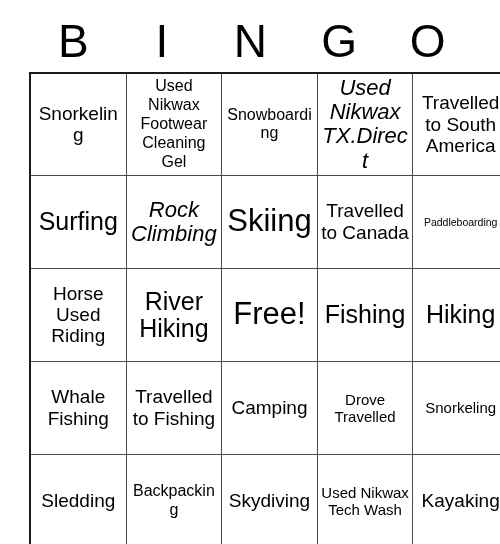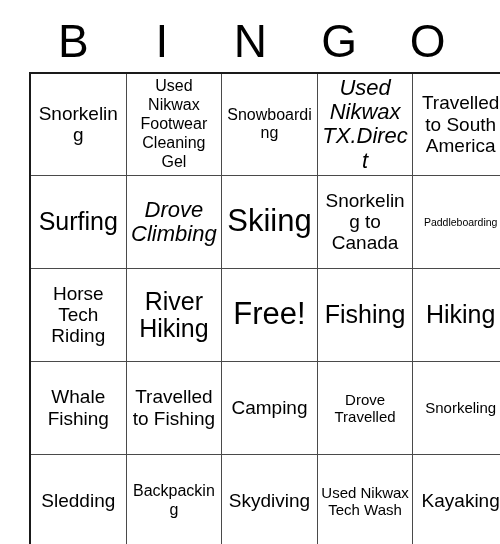--- a/index.html
+++ b/index.html
@@ -89,28 +89,28 @@
       <tr>
         <td class="t-md">Snorkeling</td>
         <td class="t-xs">Used Nikwax Footwear Cleaning Gel</td>
         <td class="t-xs">Snowboarding</td>
         <td class="t-lg">Used Nikwax TX.Direct</td>
         <td class="t-md">Travelled to South America</td>
       </tr>
 
       <tr>
         <td class="t-xl">Surfing</td>
-        <td class="t-lg">Drove Climbing</td>
+        <td class="t-lg">Rock Climbing</td>
         <td class="t-xxl">Skiing</td>
-        <td class="t-md">Snorkeling to Canada</td>
+        <td class="t-md">Travelled to Canada</td>
         <td class="t-xxs">Paddleboarding</td>
       </tr>
 
       <tr>
-        <td class="t-md">Horse Tech Riding</td>
+        <td class="t-md">Horse Used Riding</td>
         <td class="t-xl">River Hiking</td>
         <td class="t-xxl">Free!</td>
         <td class="t-xl">Fishing</td>
         <td class="t-xl">Hiking</td>
       </tr>
 
       <tr>
         <td class="t-md">Whale Fishing</td>
         <td class="t-md">Travelled to Fishing</td>
         <td class="t-md">Camping</td>

